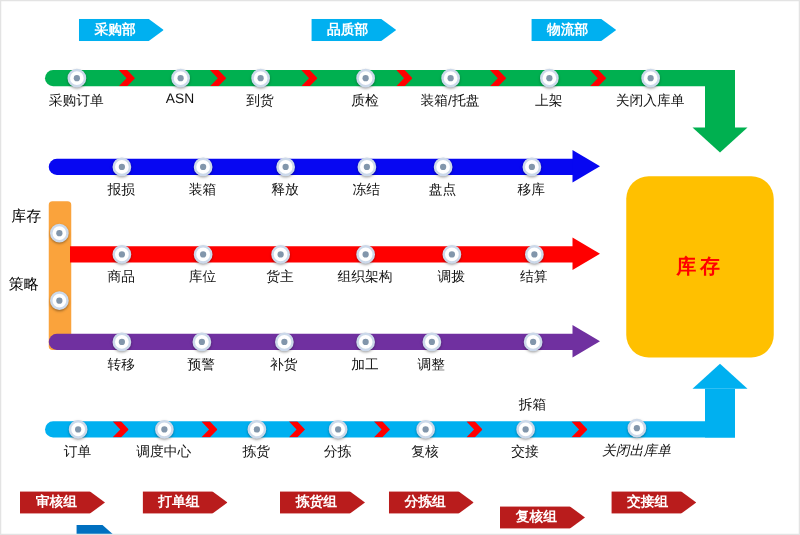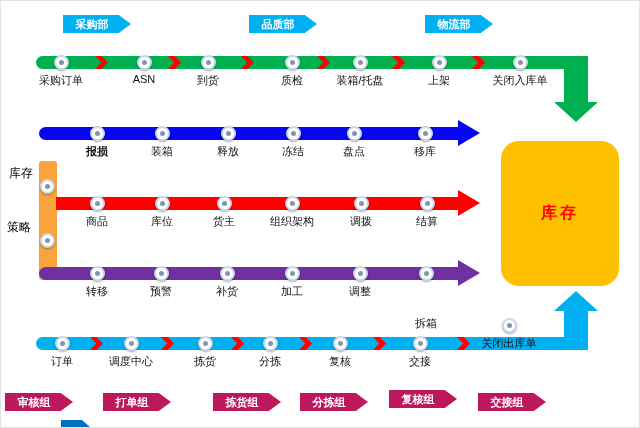--- a/index.html
+++ b/index.html
@@ -5,21 +5,21 @@
   * { margin:0; padding:0; box-sizing:border-box; }
   html,body { background:#ffffff; font-family:"Liberation Sans", sans-serif; }
   #canvas { position:relative; width:640px; height:428px; background:#ffffff;
             border:1px solid #e3e3e3; overflow:hidden; }
 
   
   .banner { position:absolute; width:68px; height:18px; color:#fff; font-size:11px;
             font-weight:bold; line-height:18px; text-align:center; padding-right:10px;
             clip-path:polygon(0 0, 82% 0, 100% 50%, 82% 100%, 0 100%); }
   .banner.cyan  { background:#00B0F0; }
-  .banner.green { background:#be185d; }
+  .banner.green { background:#b91c1c;margin-left:11px; }
 
   
   .bar { position:absolute; height:13px; border-radius:7px 0 0 7px; }
   #green-bar  { left:35px;  top:55px;  width:552px; background:#00B050; }
   #green-drop { position:absolute; left:563px; top:55px; width:24px; height:47px; background:#00B050; }
   #green-tri  { position:absolute; left:553px; top:101px; width:0; height:0;
                 border-left:22px solid transparent; border-right:22px solid transparent;
                 border-top:20px solid #00B050; }
   #blue-bar   { left:38px;  top:126px; width:420px; background:#0707F2; }
   #red-bar    { left:55px;  top:196px; width:403px; background:#FF0000; border-radius:0; }
@@ -119,21 +119,21 @@
 
   <div id="orange-bar"></div>
   <div class="dot lone" style="left:39px;top:178px;"></div>
   <div class="dot lone" style="left:39px;top:232px;"></div>
   <div class="side-label" id="lbl-inventory">库存</div>
   <div class="side-label" id="lbl-strategy">策略</div>
 
   <div>
     <div class="bar" id="blue-bar"></div>
     <div class="tri-right" id="blue-tri"></div>
-    <div class="station" style="left:96px;top:125px;font-weight:bold;">
+    <div class="station" style="left:96px;top:125px;">
         <div class="dot"></div>
         <div class="slabel">报损</div>
       </div>
     <div class="station" style="left:161px;top:125px;">
         <div class="dot"></div>
         <div class="slabel">装箱</div>
       </div>
     <div class="station" style="left:227px;top:125px;">
         <div class="dot"></div>
         <div class="slabel">释放</div>
@@ -193,21 +193,21 @@
         <div class="slabel">预警</div>
       </div>
     <div class="station" style="left:226px;top:265px;">
         <div class="dot"></div>
         <div class="slabel">补货</div>
       </div>
     <div class="station" style="left:291px;top:265px;font-family:Liberation Mono, monospace;">
         <div class="dot"></div>
         <div class="slabel">加工</div>
       </div>
-    <div class="station" style="left:359px;top:265px;">
+    <div class="station" style="left:344px;top:265px;">
         <div class="dot"></div>
         <div class="slabel">调整</div>
       </div>
     <div class="station" style="left:425px;top:265px;gap:32px;">
         <div class="dot"></div>
         <div class="slabel">拆箱</div>
       </div>
   </div>
 
   <div id="inventory-box">
@@ -243,28 +243,28 @@
         <div class="slabel">分拣</div>
       </div>
     <div class="station" style="left:339px;top:335px;">
         <div class="dot"></div>
         <div class="slabel">复核</div>
       </div>
     <div class="station" style="left:419px;top:335px;">
         <div class="dot"></div>
         <div class="slabel">交接</div>
       </div>
-    <div class="station" style="left:508px;top:317px;">
+    <div class="station" style="left:508px;top:334px;font-style:italic;">
         <div class="dot"></div>
         <div class="slabel">关闭出库单</div>
       </div>
   </div>
 
   <div class="banner green" style="left:4px;top:392px;"><span>审核组</span></div>
   <div class="banner green" style="left:102px;top:392px;"><span>打单组</span></div>
   <div class="banner green" style="left:212px;top:392px;"><span>拣货组</span></div>
   <div class="banner green" style="left:299px;top:392px;"><span>分拣组</span></div>
-  <div class="banner green" style="left:388px;top:389px;"><span>复核组</span></div>
+  <div class="banner green" style="left:388px;top:404px;"><span>复核组</span></div>
   <div class="banner green" style="left:477px;top:392px;"><span>交接组</span></div>
 
   <div id="mini-arrow"></div>
 
 </div>
 
 </body></html>

